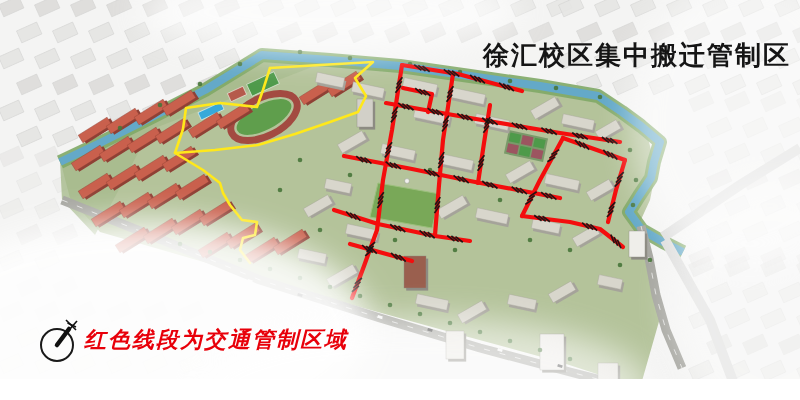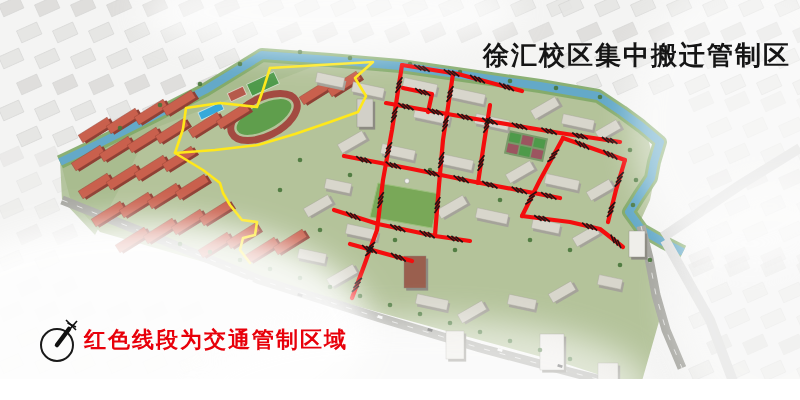--- a/index.html
+++ b/index.html
@@ -551,14 +551,14 @@
 
   <svg class="compass" viewBox="0 0 48 52">
     <circle cx="21" cy="31" r="16" fill="none" stroke="#1a1a1a" stroke-width="2"></circle>
     <line x1="21" y1="31" x2="33" y2="15" stroke="#111" stroke-width="4.5" stroke-linecap="round"></line>
     <line x1="30" y1="6" x2="40" y2="16" stroke="#111" stroke-width="1.6"></line>
     <line x1="33" y1="16" x2="41" y2="7" stroke="#111" stroke-width="1.6"></line>
     <line x1="31.5" y1="9" x2="40" y2="13" stroke="#111" stroke-width="1.4"></line>
   </svg>
 
   <div class="map-title" style="color: rgb(21, 21, 21);">徐汇校区集中搬迁管制区</div>
-  <div class="map-legend" style="color: rgb(232, 0, 10);">红色线段为交通管制区域</div>
+  <div class="map-legend" style="color: rgb(232, 0, 10); font-style: italic;">红色线段为交通管制区域</div>
 </div>
 
 </body></html>

